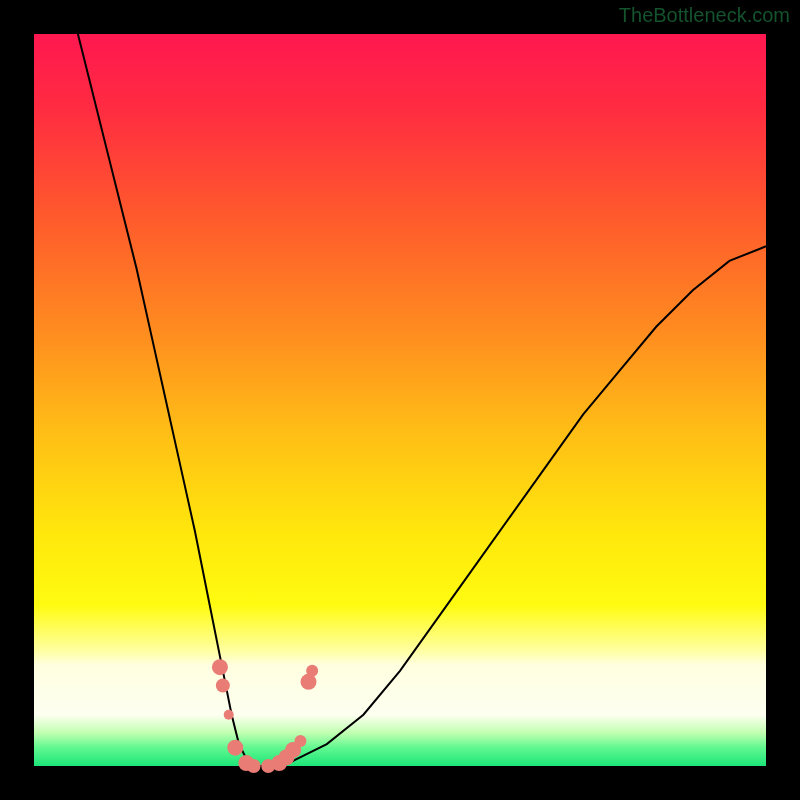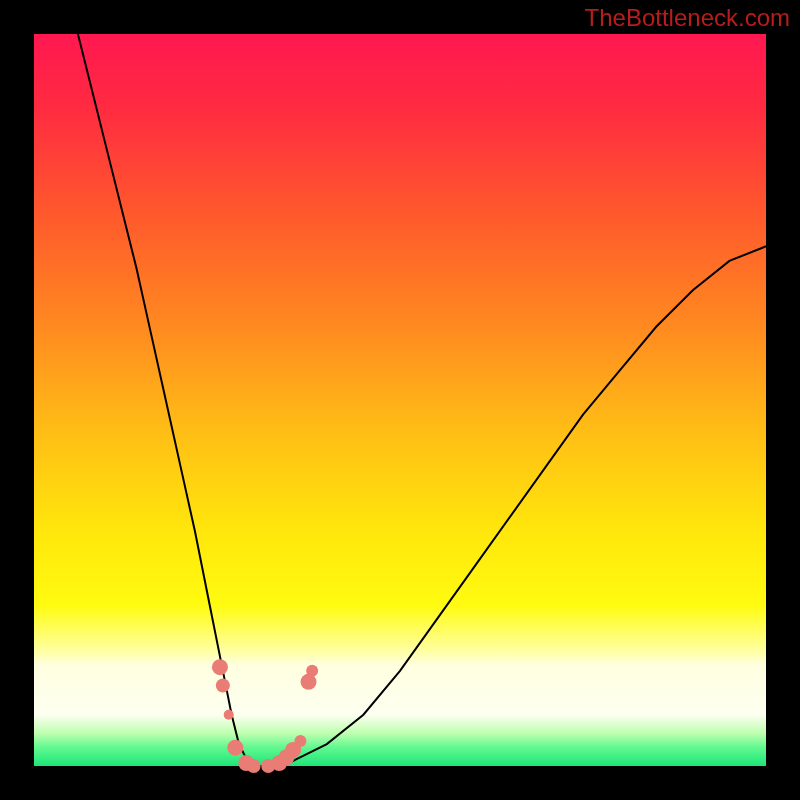--- a/index.html
+++ b/index.html
@@ -9,22 +9,22 @@
     width: 800px;
     height: 800px;
     overflow: hidden;
     position: relative;
   }
   .watermark {
     position: absolute;
     top: 4px;
     right: 10px;
     font-family: Arial, Helvetica, sans-serif;
-    font-size: 24px;
-    color: #b91c1c;
+    font-size: 20px;
+    color: #14532d;
     z-index: 10;
   }
   svg {
     display: block;
   }
 </style>
 </head>
 <body>
 
 <div class="watermark">TheBottleneck.com</div>

